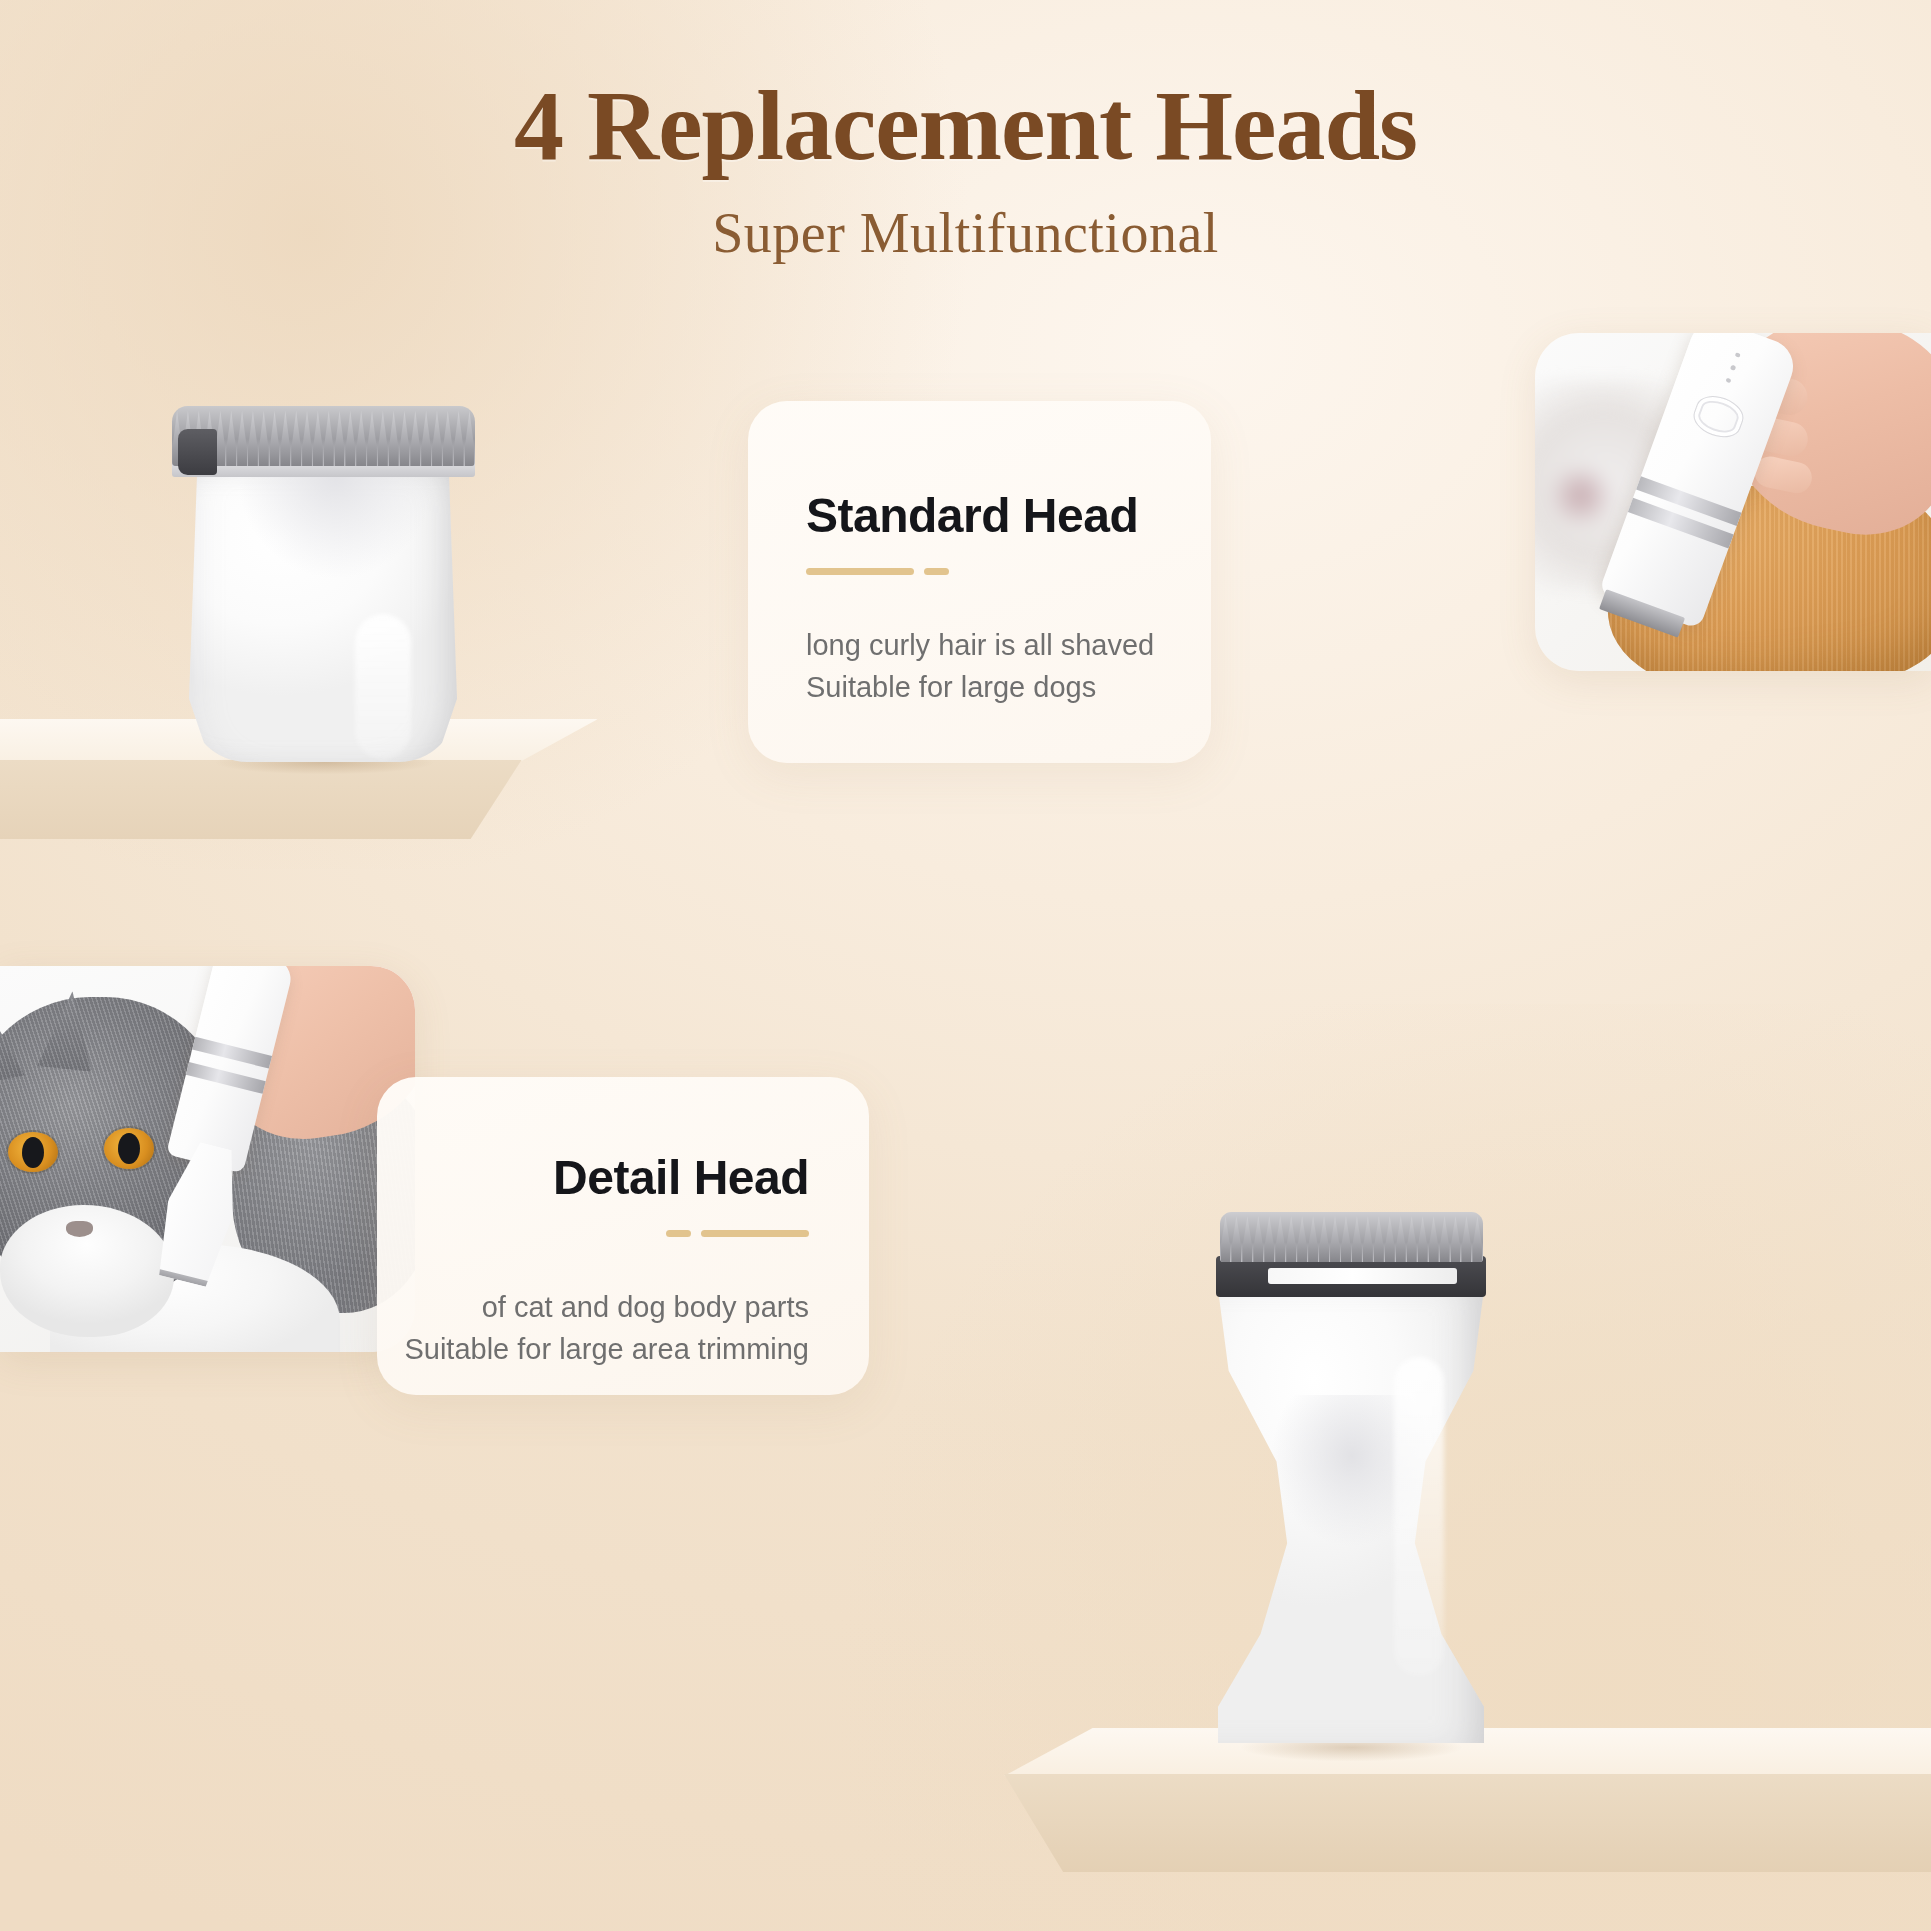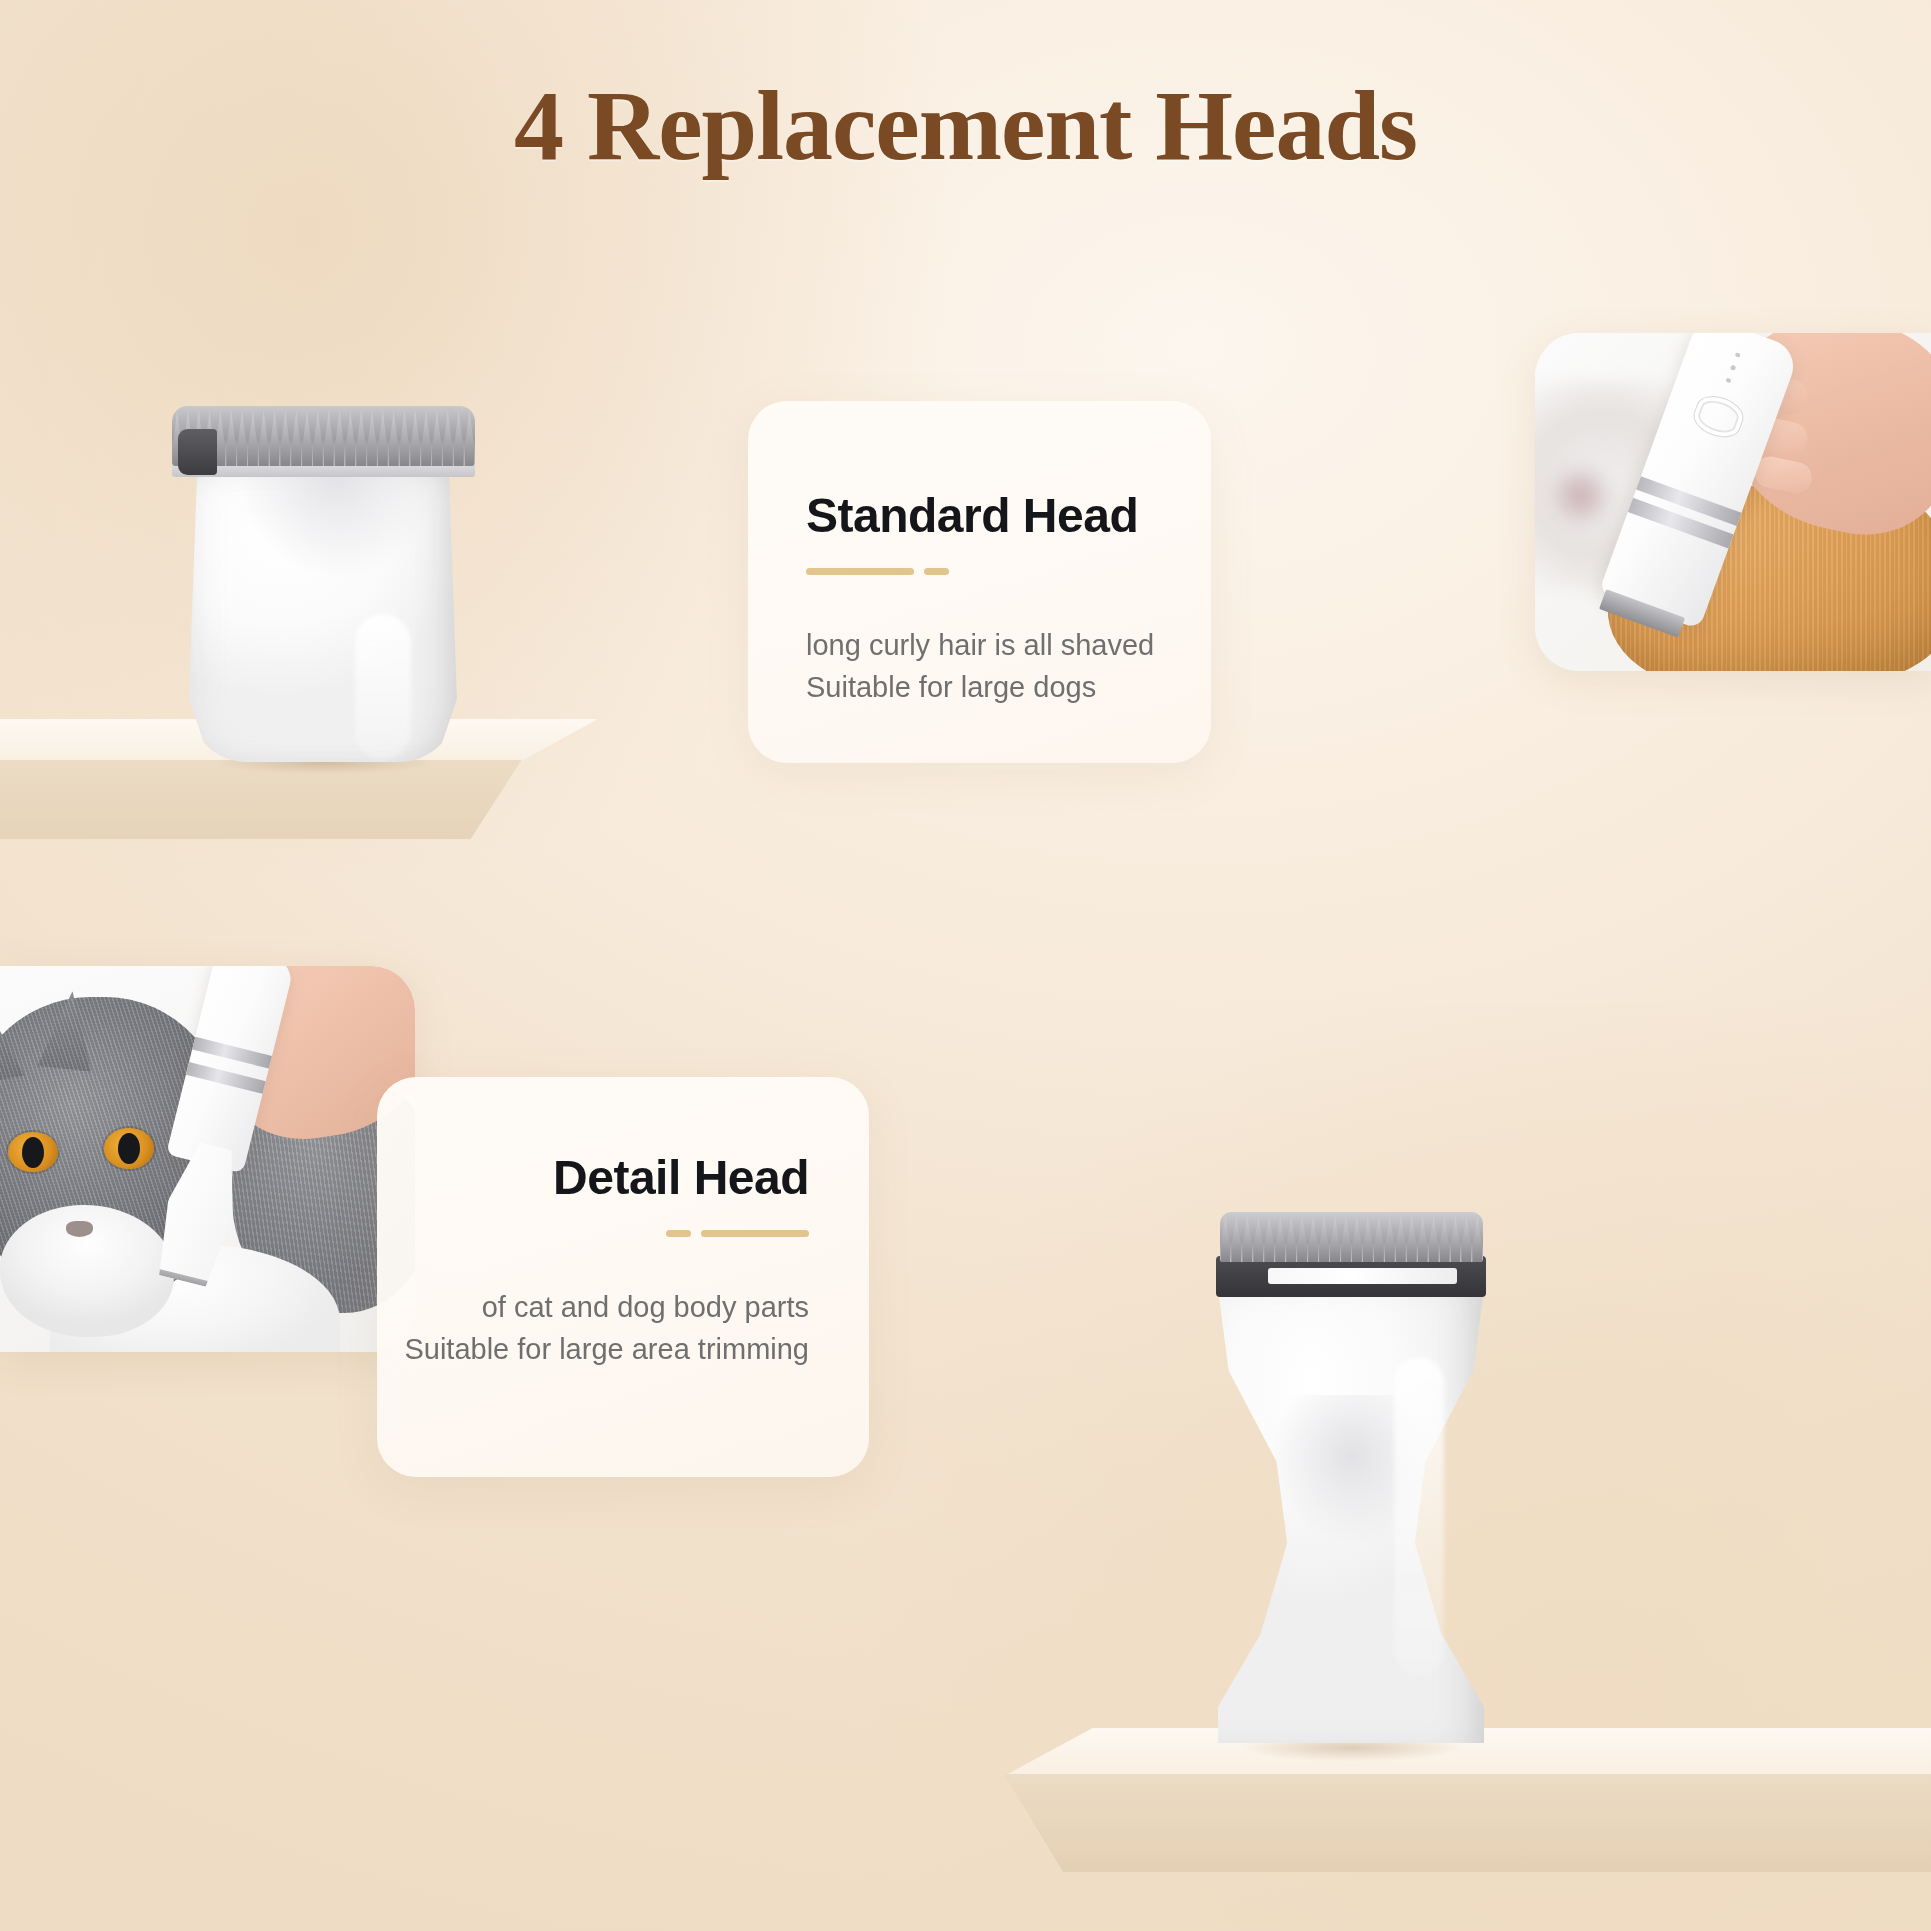--- a/index.html
+++ b/index.html
@@ -92,21 +92,21 @@
     position:absolute;
     background:linear-gradient(160deg, rgba(255,252,248,.97) 0%, rgba(253,247,240,.94) 100%);
     border-radius:39px;
     box-shadow:0 11.6px 46px rgba(168,134,95,.10);
   }
   .card-standard {
     left:748px; top:401px; width:463px; height:362px;
     padding:89px 0 0 58px;
   }
   .card-detail {
-    left:377px; top:1077px; width:492px; height:400px;
+    left:377px; top:1077px; width:492px; height:318px;
     padding:75px 60px 0 0; text-align:right;
   }
   .card-heading {
     font-size:48px; font-weight:bold; color:#15161a;
     letter-spacing:-0.5px; line-height:1.1;
   }
   .divider { margin-top:25px; display:flex; align-items:center; gap:9.7px; height:7.7px; }
   .card-detail .divider { justify-content:flex-end; }
   .dash-long { width:108px; height:6.8px; border-radius:3.9px; background:#e2c48e; }
   .dash-short { width:25px; height:6.8px; border-radius:3.9px; background:#e2c48e; }
@@ -351,20 +351,21 @@
 </head>
 <body>
 
 <div id="stage">
 
   <div class="bg-wash-1"></div>
   <div class="bg-wash-2"></div>
 
   <div class="header">
     <div class="title">4 Replacement Heads</div>
+    <div class="subtitle">Super Multifunctional</div>
   </div>
 
   <div class="pedestal ped-top">
     <div class="slab-top"></div>
     <div class="slab-face"></div>
   </div>
   <div class="pedestal ped-bottom">
     <div class="slab-top"></div>
     <div class="slab-face"></div>
   </div>

